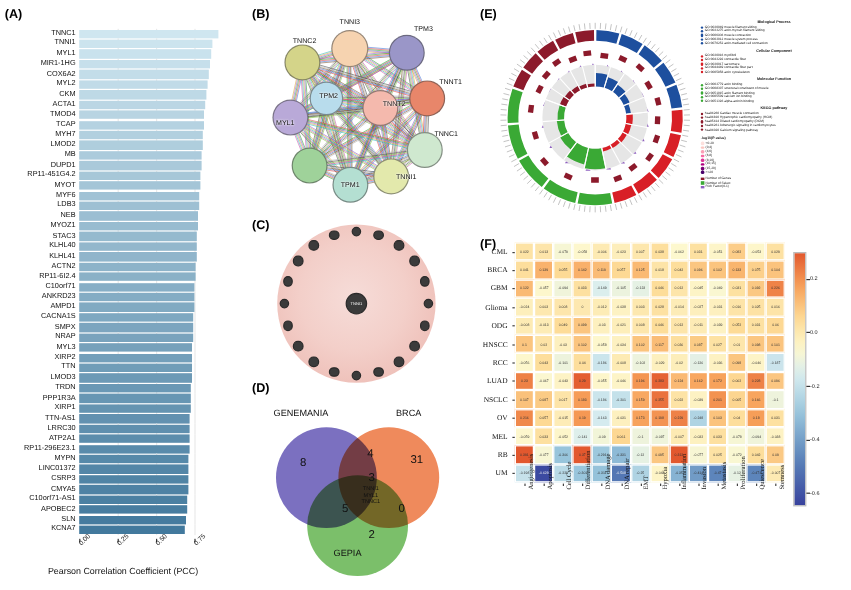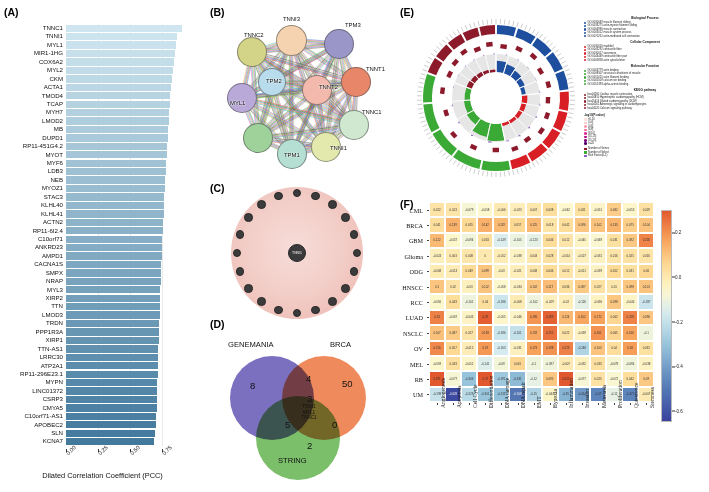--- a/index.html
+++ b/index.html
@@ -557,21 +557,21 @@
   <div id="axisA" style="top: 448.5px;">
       <div class="tickA" style="left: 0px;"></div>
       <div class="tlabA" style="left: -1px;">0.00</div>
       <div class="tickA" style="left: 32.1053px;"></div>
       <div class="tlabA" style="left: 31.1053px;">0.25</div>
       <div class="tickA" style="left: 64.2105px;"></div>
       <div class="tlabA" style="left: 63.2105px;">0.50</div>
       <div class="tickA" style="left: 96.3158px;"></div>
       <div class="tlabA" style="left: 95.3158px;">0.75</div>
     </div>
-  <div id="axTitleA" style="top: 470.5px;">Dilated Correlation Coefficient (PCC)</div>
+  <div id="axTitleA" style="top: 470.5px;">Pearson Correlation Coefficient (PCC)</div>
 
 </div>
 
 <div class="panel" id="panelB">
   <div class="plabel" style="left:4px; top:6px;">(B)</div>
   <div id="stringNet">
     <svg id="stringEdges" width="170" height="168" style="position:absolute;left:0;top:0;">
         <line x1="77.1577864117221" y1="26.10656305933473" x2="125.1577864117221" y2="30.10656305933473" stroke="#3b6fd4" stroke-width="0.55" opacity="0.85"></line>
         <line x1="77.07889320586105" y1="27.053281529667363" x2="125.07889320586105" y2="31.053281529667363" stroke="#d93b3b" stroke-width="0.55" opacity="0.85"></line>
         <line x1="77" y1="28" x2="125" y2="32" stroke="#2ea02e" stroke-width="0.55" opacity="0.85"></line>
@@ -902,24 +902,24 @@
 
 <div class="panel" id="panelD">
   <div class="plabel" style="left:4px; top:0px;">(D)</div>
   <div id="venn">
     <div class="vcirc" id="vGM" style="left:6px;  top:16px; background:#7b70c0;"></div>
     <div class="vcirc" id="vGP" style="left:58px; top:16px; background:#ef8a5c;"></div>
     <div class="vcirc" id="vST" style="left:32px; top:56px; background:#7bbf6a;"></div>
 
     <div class="vsetlab" style="left:4px;  top:0px;">GENEMANIA</div>
     <div class="vsetlab" style="left:106px; top:0px;">BRCA</div>
-    <div class="vsetlab" style="left:54px; top:116px;">STRING</div>
+    <div class="vsetlab" style="left:54px; top:116px;">GEPIA</div>
 
     <div class="vnum" style="left:26px; top:40px;">8</div>
-    <div class="vnum" style="left:118px; top:38px;">50</div>
+    <div class="vnum" style="left:118px; top:38px;">31</div>
     <div class="vnum" style="left:83px; top:100px;">2</div>
     <div class="vnum" style="left:82px; top:33px;">4</div>
     <div class="vnum" style="left:61px; top:79px;">5</div>
     <div class="vnum" style="left:108px; top:79px;">0</div>
     <div class="vnum" style="left:83px; top:53px;">3</div>
     <div class="vgenes" id="vGenes" style="left:64px; top:64px; width:42px;">
         <div>TNNI1</div>
         <div>MYL1</div>
         <div>TNNC1</div>
       </div>

